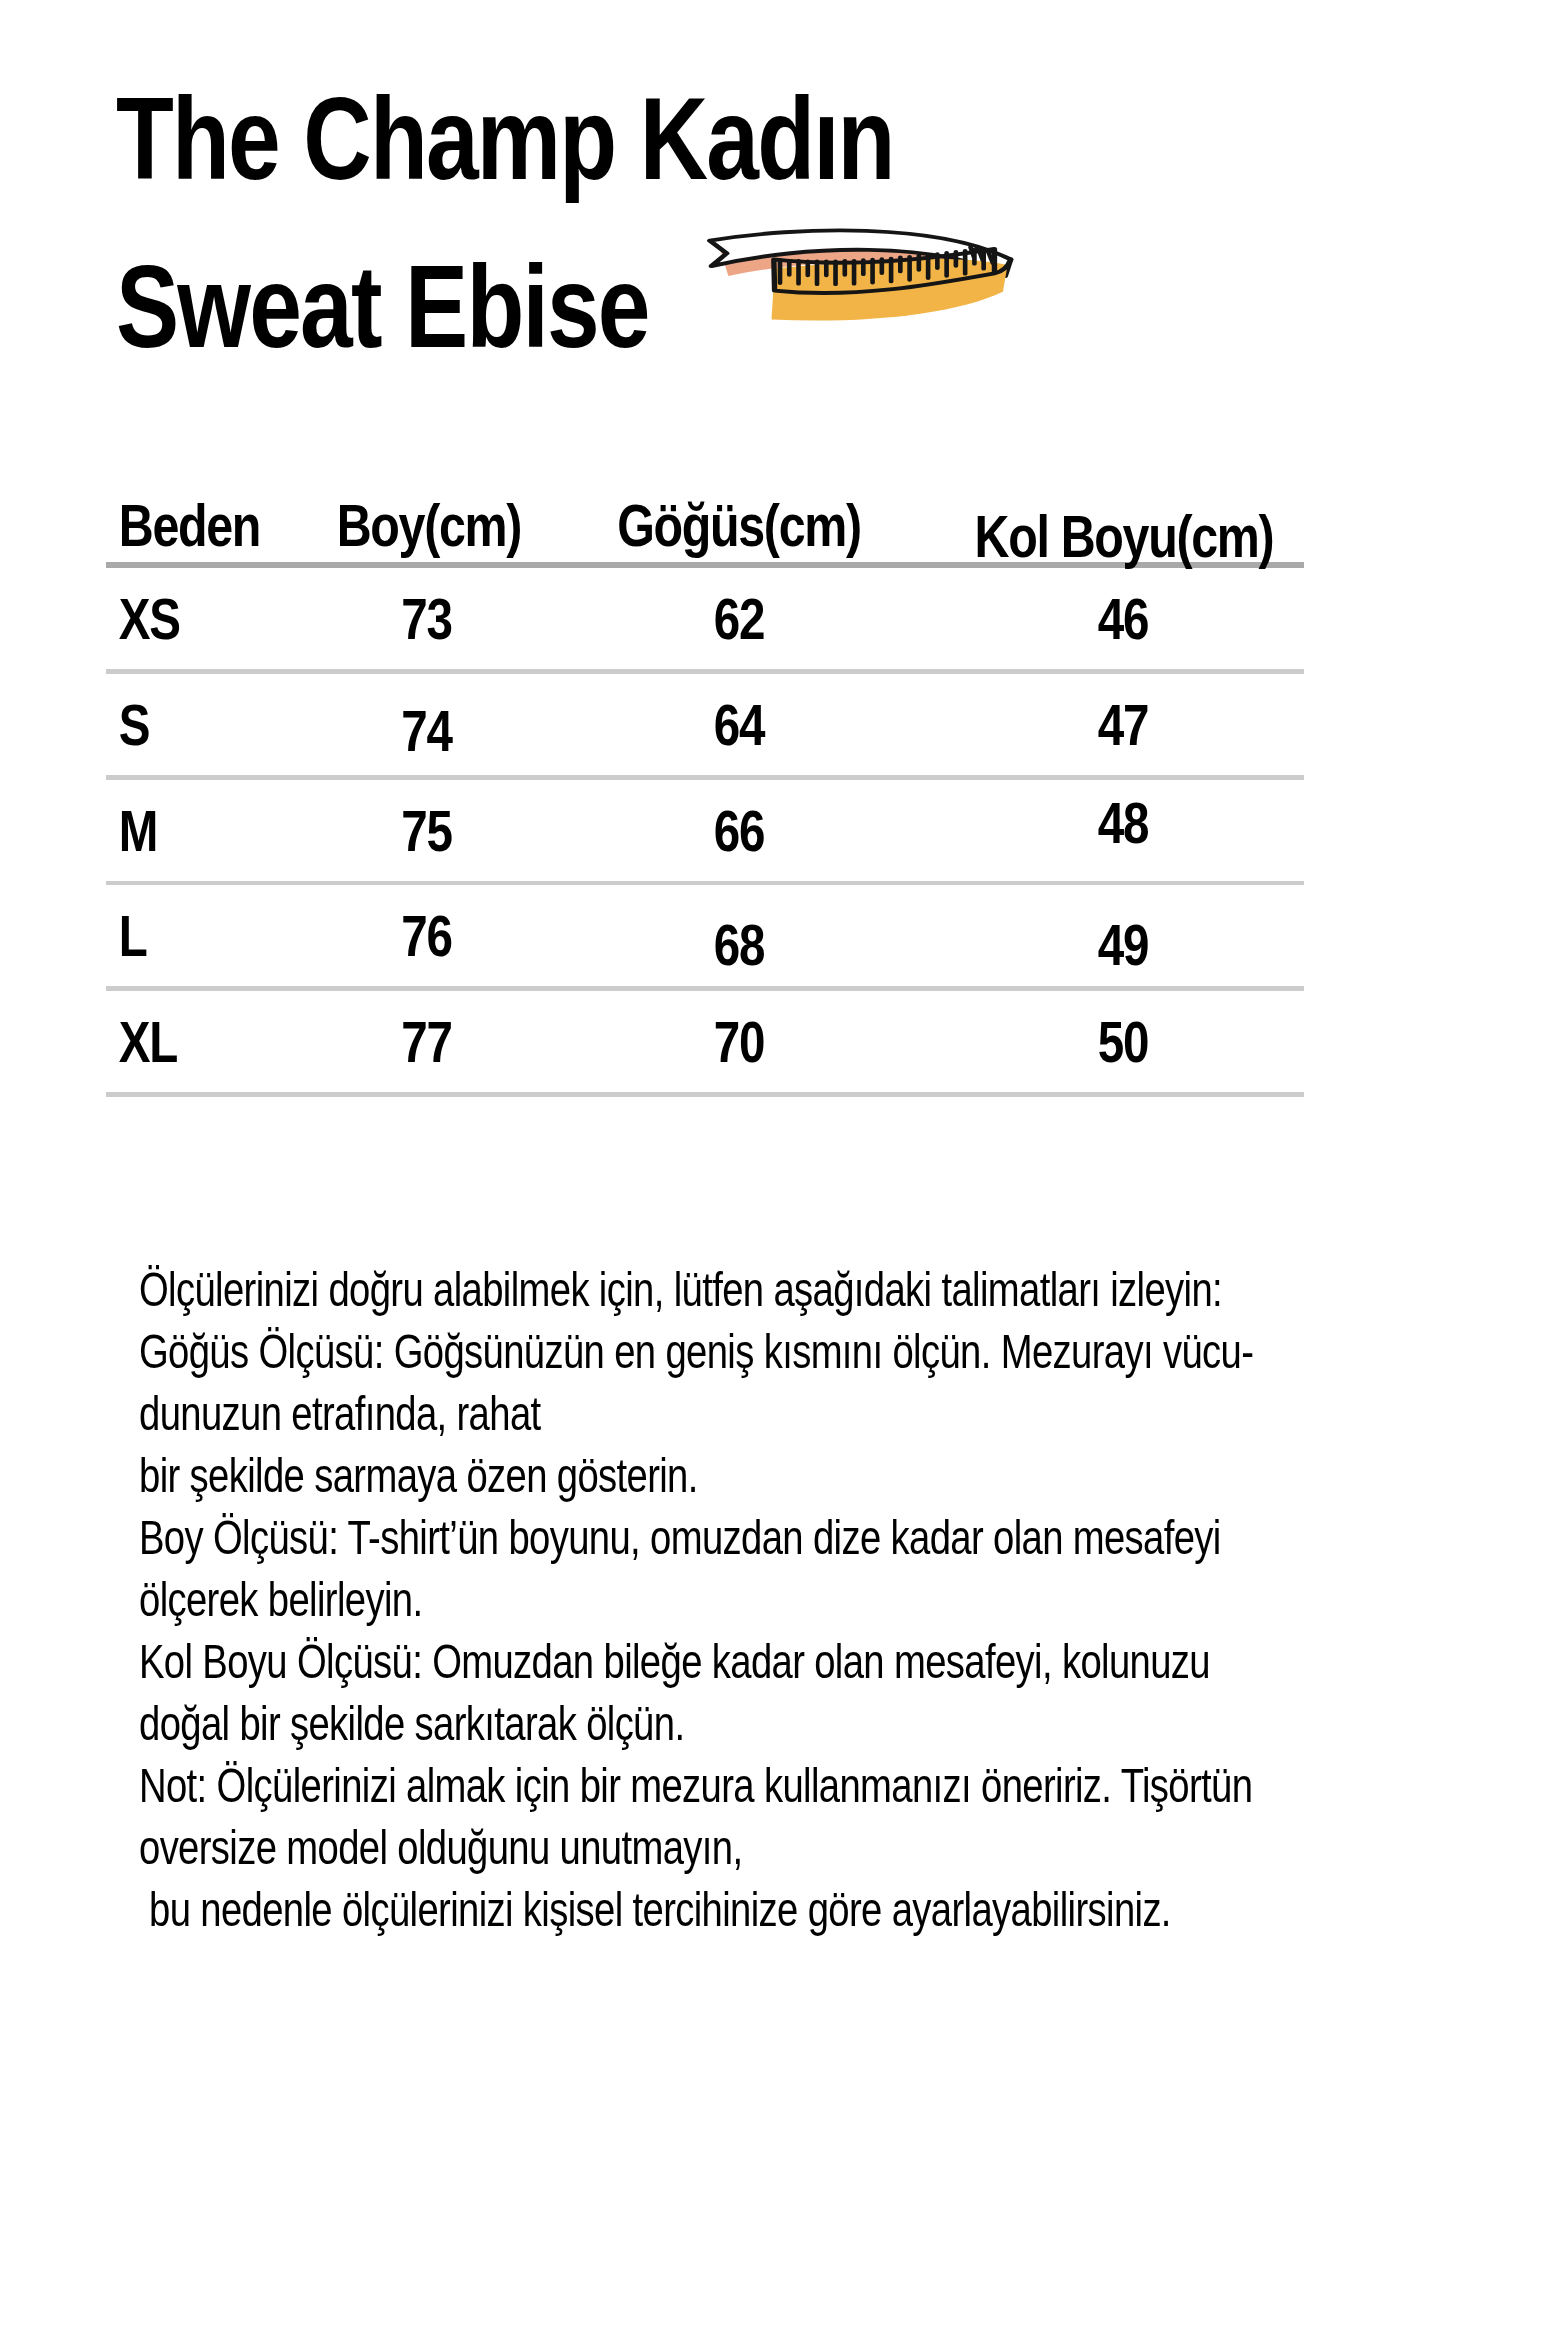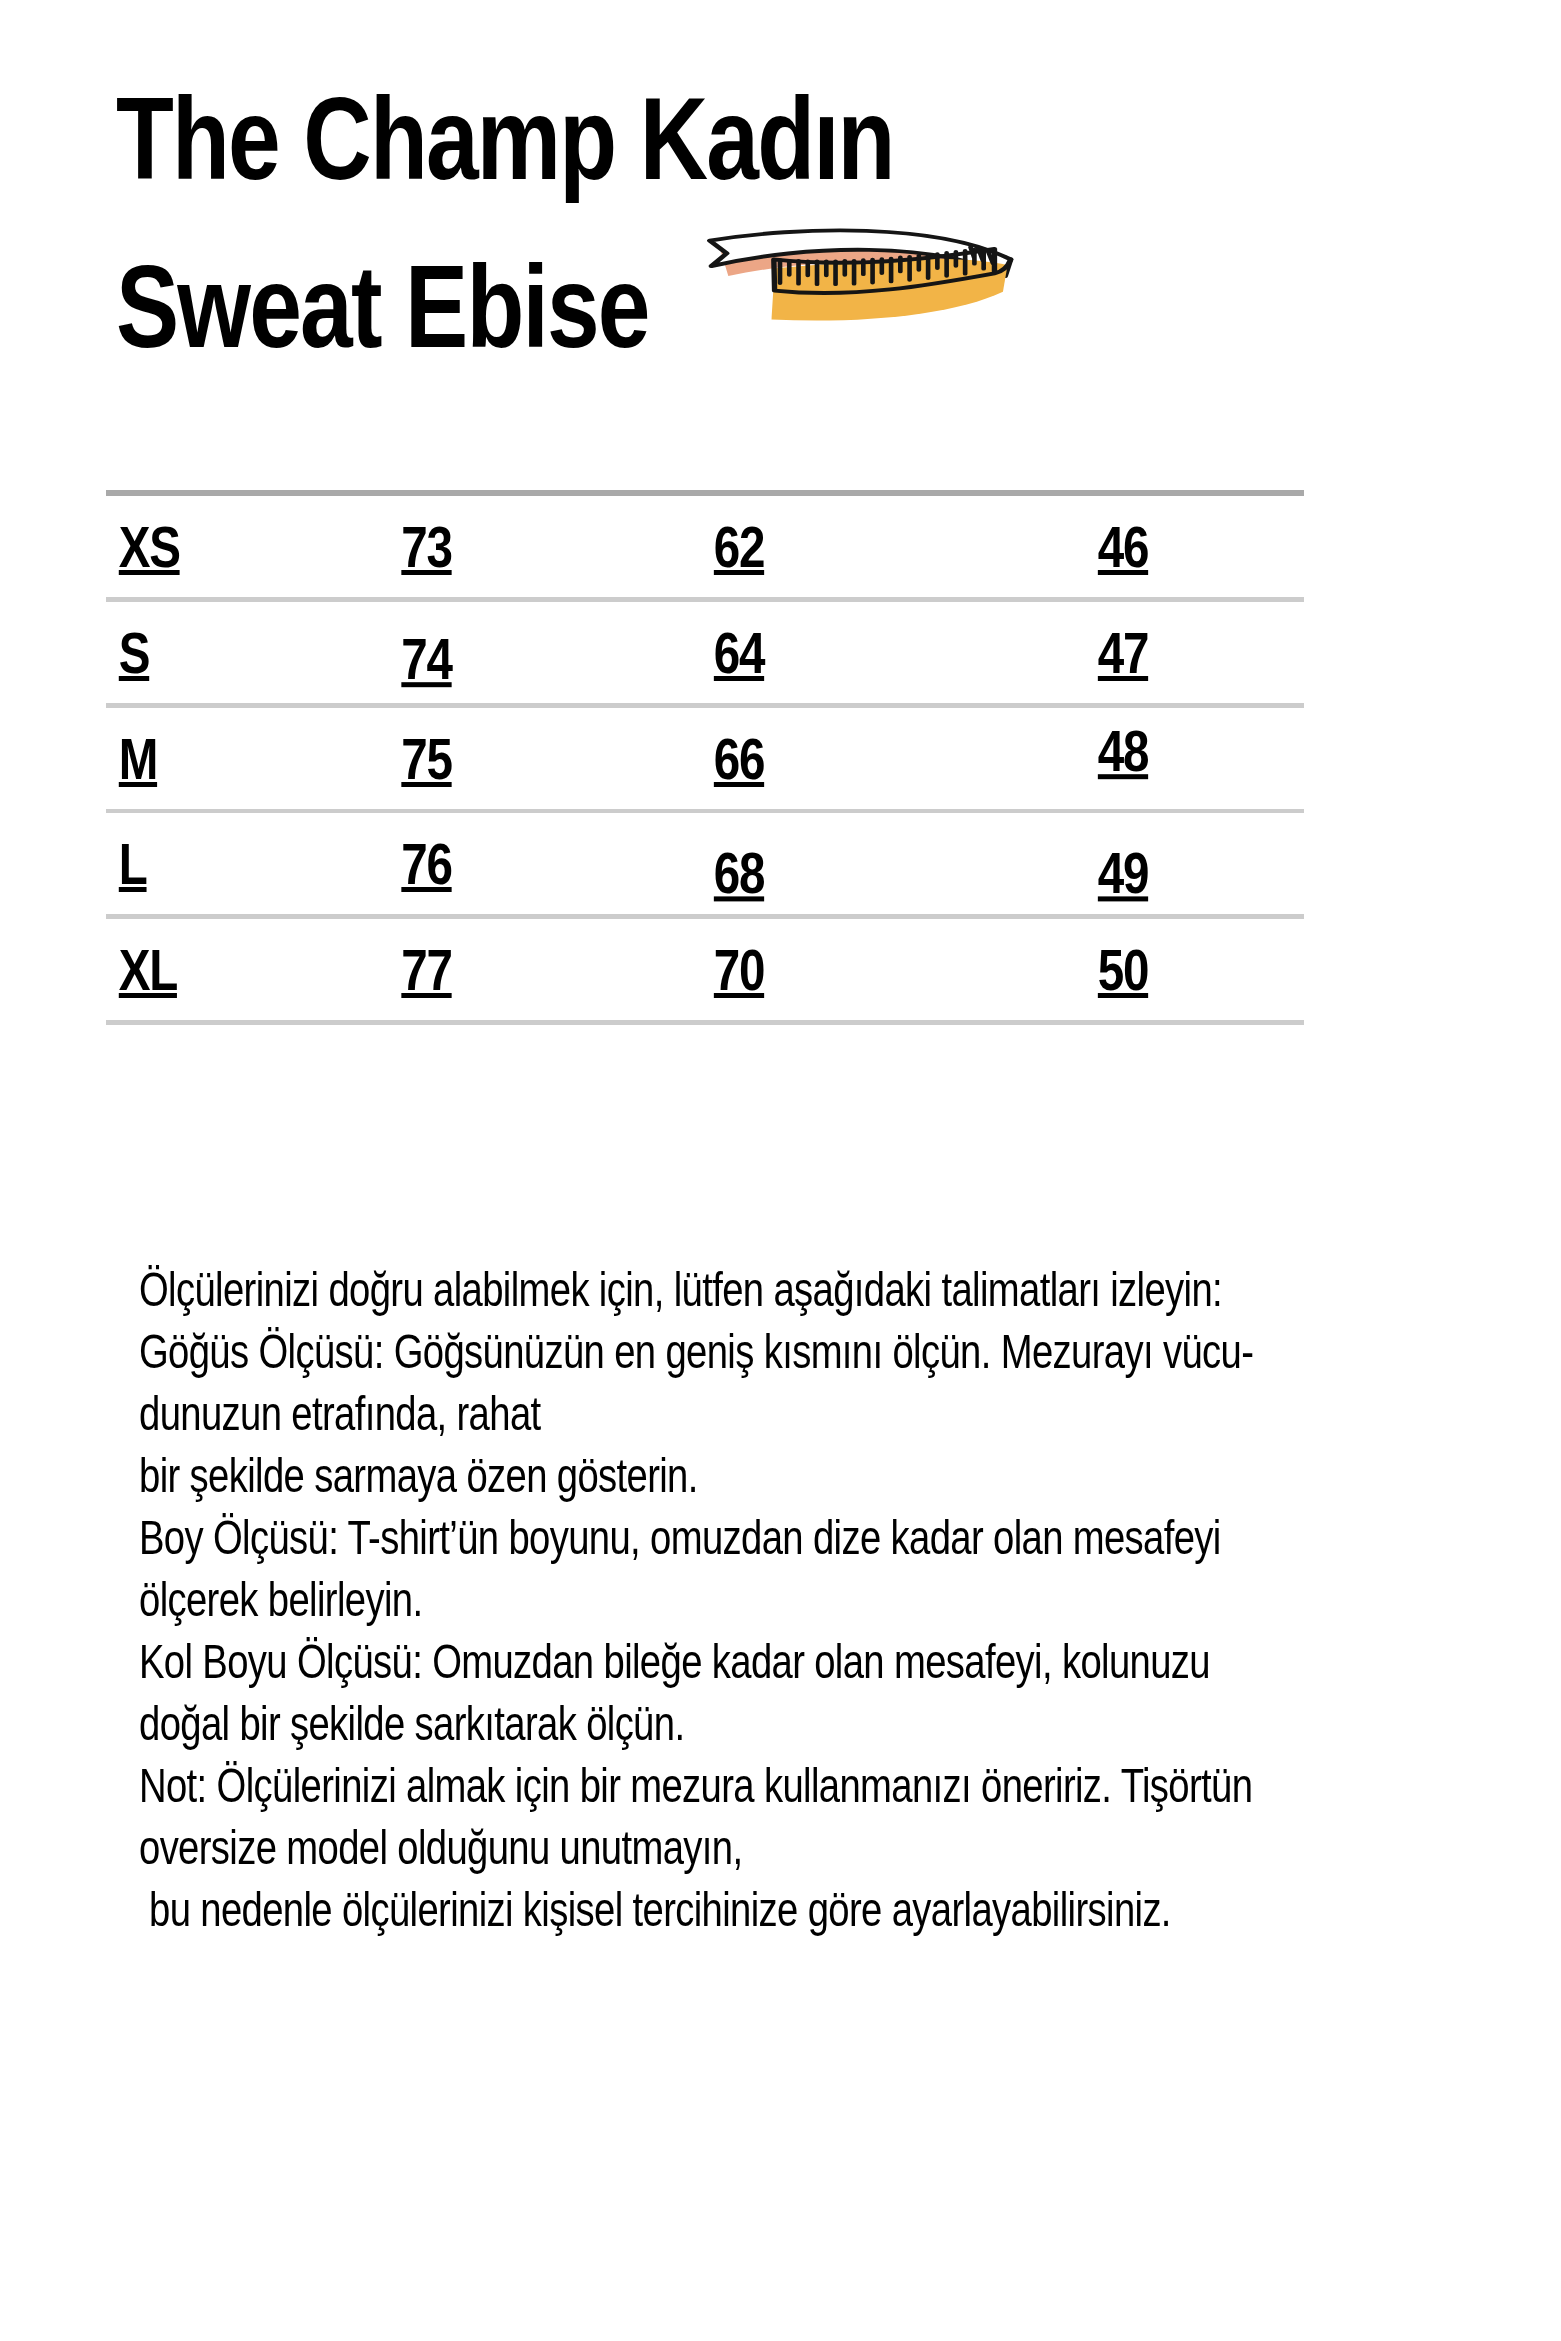--- a/index.html
+++ b/index.html
@@ -23,21 +23,21 @@
   
   .tape{position:absolute;left:699px;top:225px;width:324px;height:100px;}
 
   
   .size-table{position:absolute;left:106px;top:490px;width:1198px;}
   .thead,.trow{
     display:grid;grid-template-columns:211px 219px 406px 362px;
     align-items:center;font-weight:bold;
   }
   .thead{height:72px;font-size:59px;}
-  .trow{height:101px;font-size:58px;text-decoration:underline;}
+  .trow{height:101px;font-size:58px;}
   .hcell,.tcell{
     text-align:center;white-space:nowrap;letter-spacing:-1.6px;
     transform:scaleX(0.82);transform-origin:center;
   }
   .hcell:first-child,.tcell:first-child{
     text-align:left;padding-left:15.6px;transform-origin:left center;
   }
   .hcell:nth-child(4){transform:scaleX(0.82) translateY(11px);}
   .hline{height:6.2px;background:#a9a9a9;}
   .rline{height:4.7px;background:#cccccc;}
@@ -70,20 +70,26 @@
     <path d="M14,28 C130,2 310,-4 404,62 L397,92 C310,30 140,34 16,74 L36,51 Z" fill="#ffffff" stroke="#151515" stroke-width="7" stroke-linejoin="round"></path>
 
     <path d="M98,78 C220,64 330,52 400,72 L394,120 C330,162 210,178 94,170 Z" fill="#F2B447" stroke="none"></path>
 
     <path d="M97,62 C190,76 290,64 383,43 M383,43 L383,87 M98,118 C200,133 300,108 383,87 M97,62 L98,118 M404,62 C400,76 393,84 383,87" fill="none" stroke="#151515" stroke-width="7" stroke-linecap="round"></path>
 
     <path d="M105,63 v42 M117,64 v26 M129,64 v42 M141,65 v26 M153,65 v42 M165,65 v26 M177,65 v42 M189,64 v26 M201,64 v42 M213,63 v26 M225,62 v42 M237,61 v26 M249,60 v42 M261,58 v26 M273,57 v42 M285,55 v26 M297,54 v42 M309,52 v26 M321,50 v42 M333,48 v26 M345,46 v42 M357,44 v26 M369,43 v36 M352,40 l5,20 M362,42 l6,22 M374,45 l7,24" fill="none" stroke="#151515" stroke-width="6" stroke-linecap="round"></path>
   </svg>
 
   <div class="size-table">
+    <div class="thead">
+      <div class="hcell">Beden</div>
+      <div class="hcell">Boy(cm)</div>
+      <div class="hcell">Göğüs(cm)</div>
+      <div class="hcell">Kol Boyu(cm)</div>
+    </div>
     <div class="hline"></div>
 
     <div class="trow r0">
       <div class="tcell">XS</div>
       <div class="tcell">73</div>
       <div class="tcell">62</div>
       <div class="tcell">46</div>
     </div>
     <div class="rline"></div>
 

